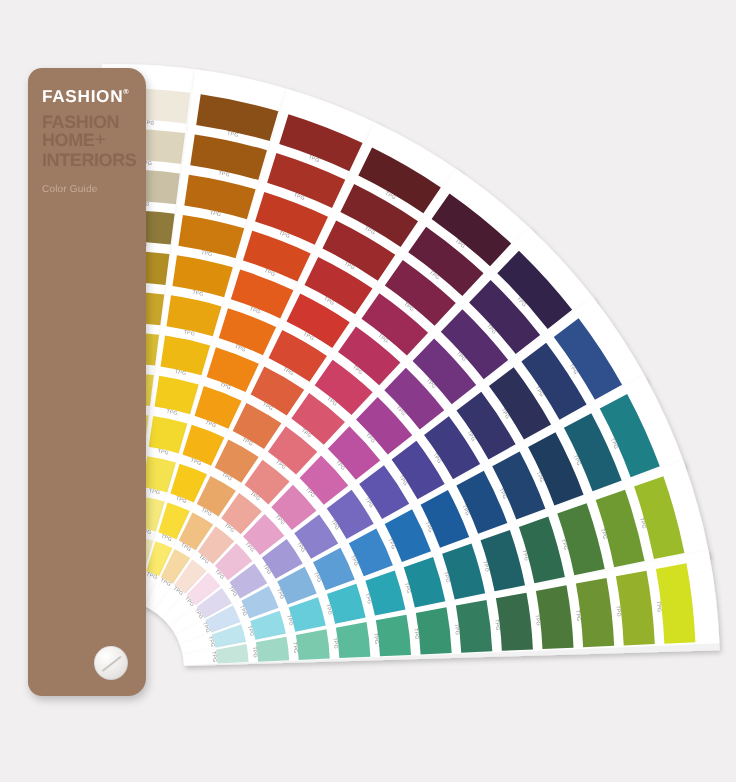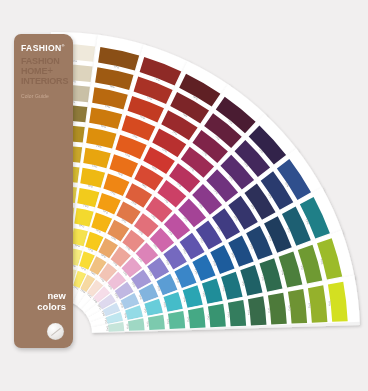--- a/index.html
+++ b/index.html
@@ -431,24 +431,20 @@
       <div id="product-line">
         <div>FASHION</div>
         <div><span>HOME</span><span class="plus">+</span></div>
         <div>INTERIORS</div>
       </div>
 
       <div id="subtitle">Color Guide</div>
 
       <div id="cover-spacer"></div>
 
-      <div id="tagline">
-        <div>new</div>
-        <div>colors</div>
-      </div>
     </div>
 
     <div id="screw">
       <div id="screw-slot"></div>
     </div>
   </div>
 
 </div>
 
 </body></html>

